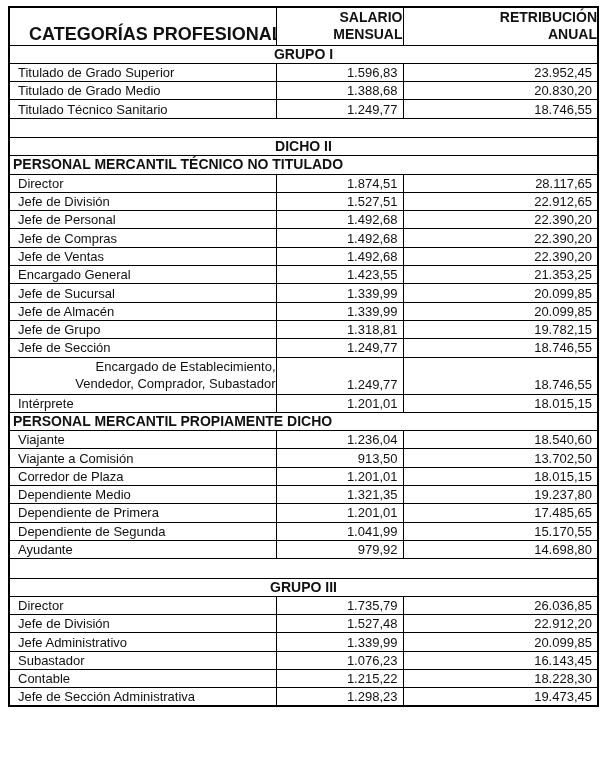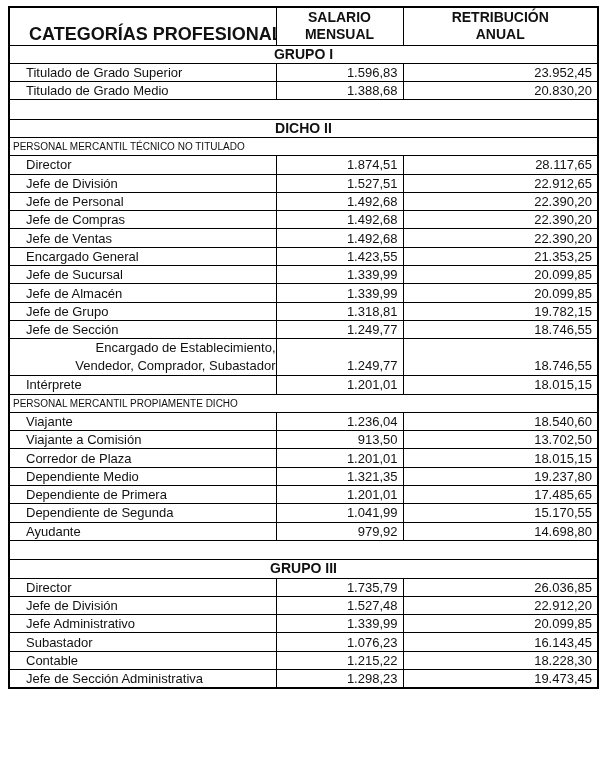--- a/index.html
+++ b/index.html
@@ -29,53 +29,53 @@
     line-height: 15px;
     padding: 0;
     overflow: hidden;
     white-space: nowrap;
   }
   tr.hdr { height: 38px; }
   tr.row { height: 18.3px; }
   tr.tall { height: 36px; }
   td.cat {
     text-align: left;
-    padding-left: 16px;
+    padding-left: 8px;
     vertical-align: middle;
   }
   td.num {
     text-align: right;
     padding-right: 5px;
     vertical-align: middle;
     padding-left: 41px;
   }
   td.hcat {
     font-weight: bold;
     font-size: 18px;
     vertical-align: bottom;
     padding-left: 19px;
     padding-bottom: 3px;
   }
   td.hnum {
     font-weight: bold;
     font-size: 14px;
-    text-align: center;
+    text-align: right;
     vertical-align: middle;
     line-height: 17px;
     white-space: normal;
   }
   td.group {
     font-weight: bold;
     font-size: 14px;
     text-align: center;
     vertical-align: middle;
   }
   td.subsec {
-    font-weight: normal;
-    font-size: 10px;
+    font-weight: bold;
+    font-size: 14px;
     text-align: left;
     padding-left: 3px;
     vertical-align: middle;
   }
   td.sep { height: 18.3px; }
   tr.tall td.cat {
     vertical-align: bottom;
     line-height: 17.5px;
     padding-bottom: 1px;
     text-align: right;
@@ -109,20 +109,25 @@
     <tr class="row">
       <td class="cat">Titulado de Grado Superior</td>
       <td class="num">1.596,83</td>
       <td class="num">23.952,45</td>
     </tr>
     <tr class="row">
       <td class="cat">Titulado de Grado Medio</td>
       <td class="num">1.388,68</td>
       <td class="num">20.830,20</td>
     </tr>
+    <tr class="row">
+      <td class="cat">Titulado Técnico Sanitario</td>
+      <td class="num">1.249,77</td>
+      <td class="num">18.746,55</td>
+    </tr>
 
     <tr class="row">
       <td class="sep" colspan="3"></td>
     </tr>
 
     <tr class="row">
       <td class="group" colspan="3">DICHO II</td>
     </tr>
     <tr class="row">
       <td class="subsec" colspan="3">PERSONAL MERCANTIL TÉCNICO NO TITULADO</td>

